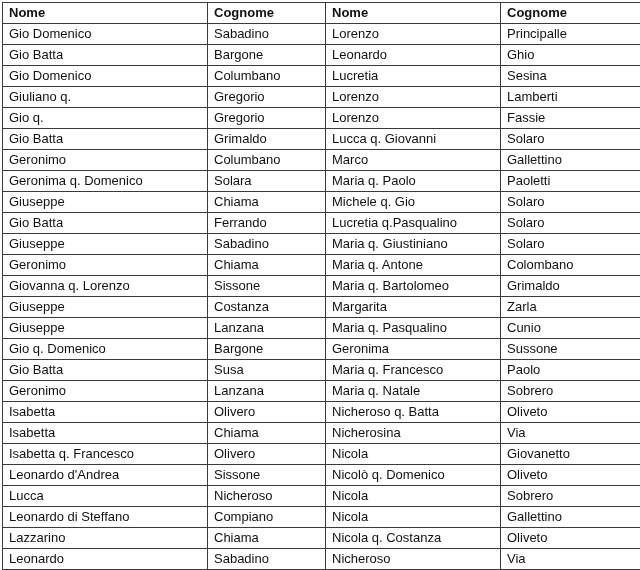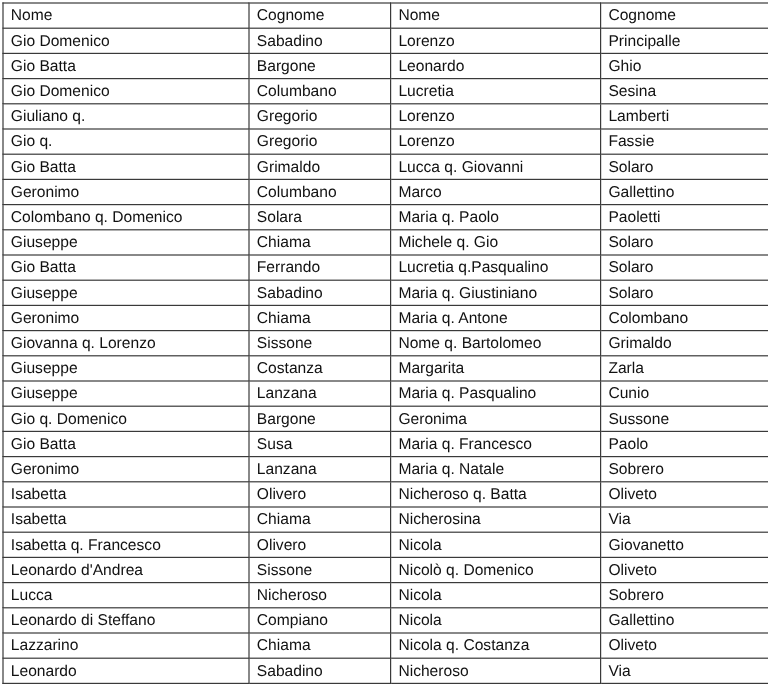--- a/index.html
+++ b/index.html
@@ -31,21 +31,21 @@
       border: 1px solid #3a3a3a;
       height: 20px;
       padding: 0 0 0 6px;
       text-align: left;
       vertical-align: middle;
       white-space: nowrap;
       overflow: hidden;
       line-height: 20px;
     }
     th {
-      font-weight: normal;
+      font-weight: bold;
     }
   </style>
 </head>
 <body>
 
 <div class="wrap">
   <table>
     <colgroup>
       <col class="c1">
         <col class="c2">
@@ -97,21 +97,21 @@
           <td>Lucca q. Giovanni</td>
           <td>Solaro</td>
         </tr>
         <tr>
           <td>Geronimo</td>
           <td>Columbano</td>
           <td>Marco</td>
           <td>Gallettino</td>
         </tr>
         <tr>
-          <td>Colombano q. Domenico</td>
+          <td>Geronima q. Domenico</td>
           <td>Solara</td>
           <td>Maria q. Paolo</td>
           <td>Paoletti</td>
         </tr>
         <tr>
           <td>Giuseppe</td>
           <td>Chiama</td>
           <td>Michele q. Gio</td>
           <td>Solaro</td>
         </tr>
@@ -129,21 +129,21 @@
         </tr>
         <tr>
           <td>Geronimo</td>
           <td>Chiama</td>
           <td>Maria q. Antone</td>
           <td>Colombano</td>
         </tr>
         <tr>
           <td>Giovanna q. Lorenzo</td>
           <td>Sissone</td>
-          <td>Nome q. Bartolomeo</td>
+          <td>Maria q. Bartolomeo</td>
           <td>Grimaldo</td>
         </tr>
         <tr>
           <td>Giuseppe</td>
           <td>Costanza</td>
           <td>Margarita</td>
           <td>Zarla</td>
         </tr>
         <tr>
           <td>Giuseppe</td>

